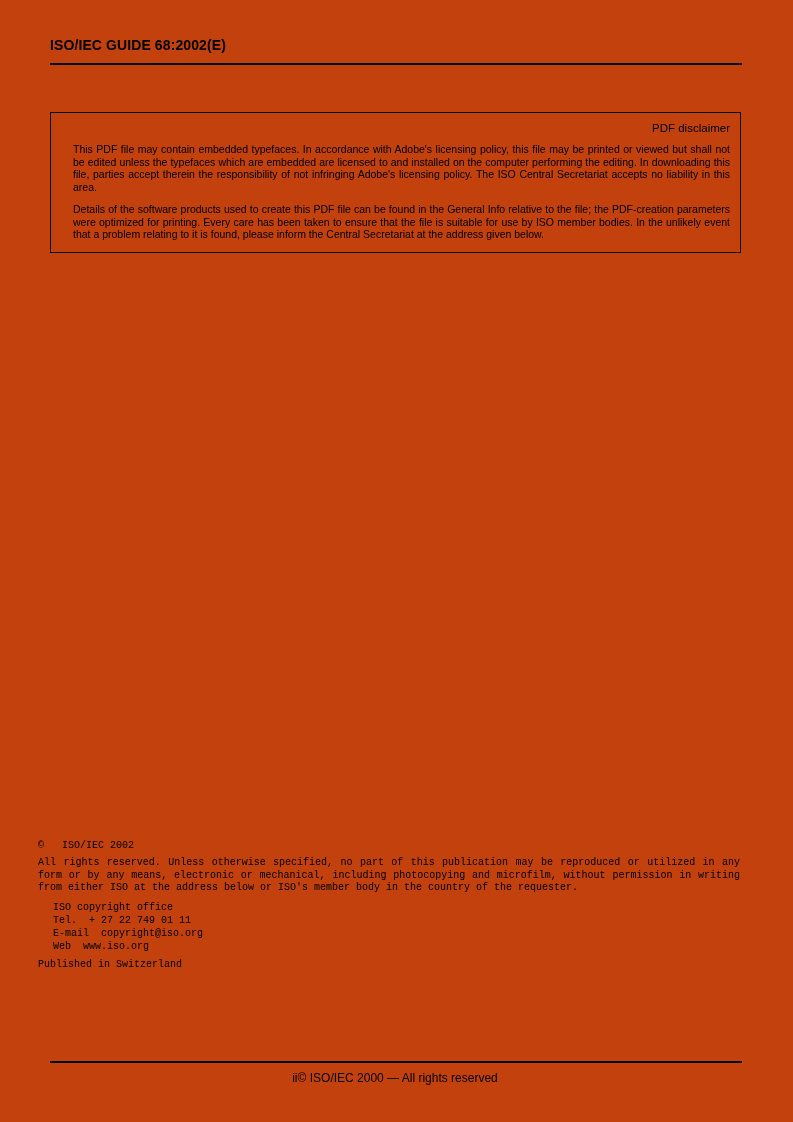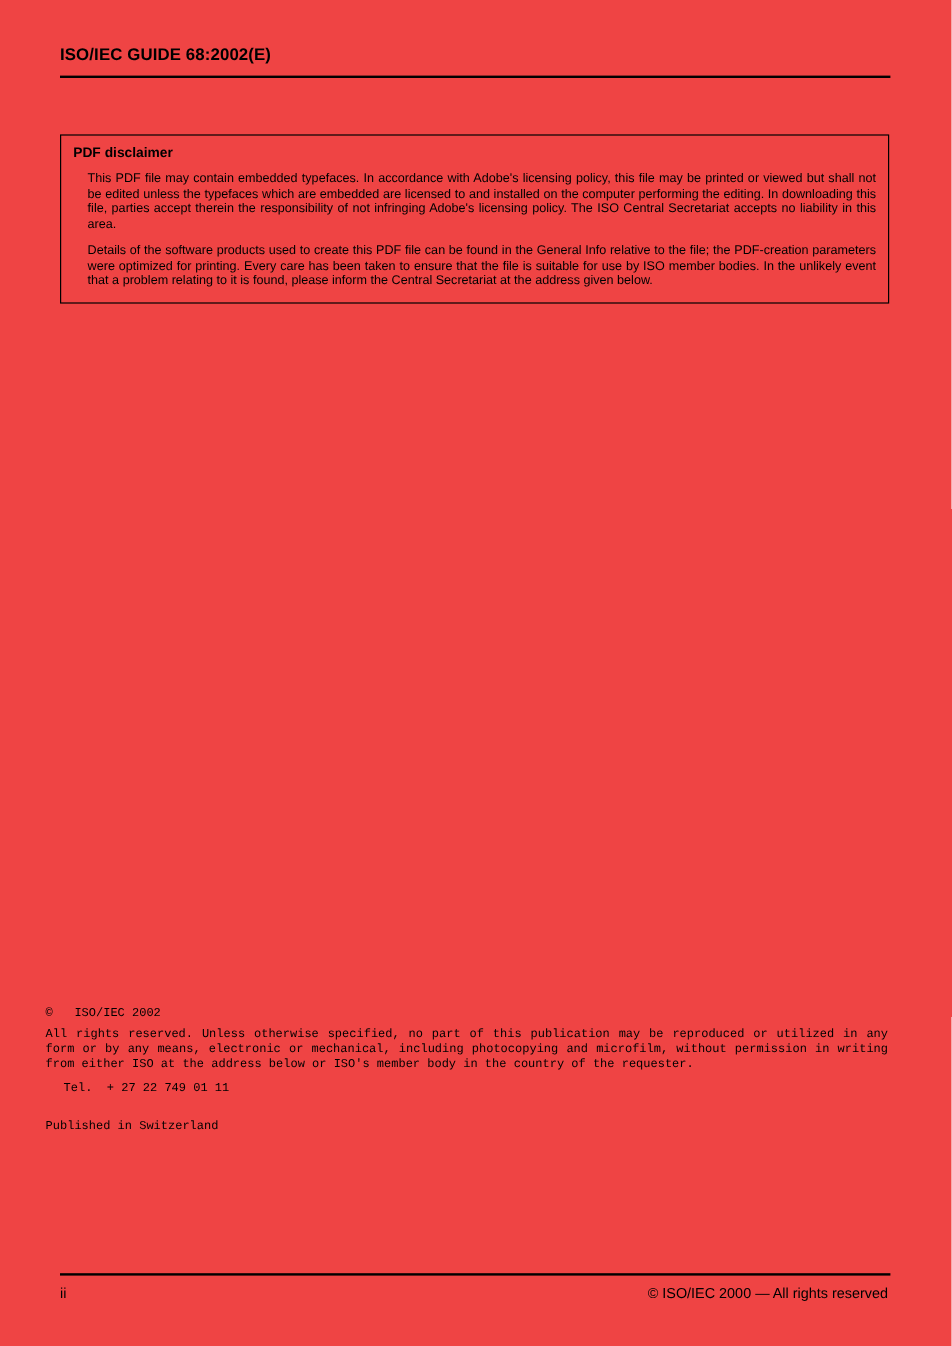--- a/index.html
+++ b/index.html
@@ -4,21 +4,21 @@
 <style>
   html, body {
     margin: 0;
     padding: 0;
     background: #ffffff;
   }
   .page {
     position: relative;
     width: 793px;
     height: 1122px;
-    background: #ef4444;
+    background: #c2410c;
     font-family: "Liberation Sans", "DejaVu Sans", sans-serif;
     color: #000000;
     overflow: hidden;
   }
 
   
   .header {
     position: absolute;
     left: 50px;
     right: 51px;
@@ -38,23 +38,23 @@
   
   .disclaimer-box {
     position: absolute;
     left: 50px;
     right: 52px;
     top: 112px;
     border: 1px solid #000;
     padding: 9px 10px 11px 10px;
   }
   .disclaimer-title {
-    text-align: left;
+    text-align: right;
     font-size: 11.5px;
-    font-weight: bold;
+    font-weight: normal;
     margin-bottom: 9px;
   }
   .disclaimer-para {
     font-size: 10.5px;
     line-height: 12.5px;
     text-align: justify;
     margin: 0 0 10px 12px;
   }
   .disclaimer-para:last-child { margin-bottom: 0; }
 
@@ -74,38 +74,38 @@
   .rights {
     margin: 0 0 6px 0;
     text-align: justify;
     line-height: 12.5px;
   }
   .address { margin-left: 15px; }
   .address-line {
     white-space: pre-wrap;
     line-height: 13px;
   }
-  .published { margin-top: 20px; }
+  .published { margin-top: 6px; }
 
   
   .footer-rule {
     position: absolute;
     left: 50px;
     right: 51px;
     top: 1061px;
     height: 0;
     border-bottom: 2px solid #000;
   }
   .footer {
     position: absolute;
     left: 50px;
     right: 53px;
     top: 1071px;
     display: flex;
-    justify-content: space-between;
+    justify-content: center;
     align-items: baseline;
     font-size: 12px;
   }
 </style>
 </head>
 <body>
 
 <div class="page">
 
   <div class="header">
@@ -116,21 +116,24 @@
   <div class="disclaimer-box">
     <div class="disclaimer-title">PDF disclaimer</div>
     <p class="disclaimer-para">This PDF file may contain embedded typefaces. In accordance with Adobe's licensing policy, this file may be printed or viewed but shall not be edited unless the typefaces which are embedded are licensed to and installed on the computer performing the editing. In downloading this file, parties accept therein the responsibility of not infringing Adobe's licensing policy. The ISO Central Secretariat accepts no liability in this area.</p>
     <p class="disclaimer-para">Details of the software products used to create this PDF file can be found in the General Info relative to the file; the PDF-creation parameters were optimized for printing. Every care has been taken to ensure that the file is suitable for use by ISO member bodies. In the unlikely event that a problem relating to it is found, please inform the Central Secretariat at the address given below.</p>
   </div>
 
   <div class="copyright">
     <div class="copyright-notice">©   ISO/IEC 2002</div>
     <p class="rights">All rights reserved. Unless otherwise specified, no part of this publication may be reproduced or utilized in any form or by any means, electronic or mechanical, including photocopying and microfilm, without permission in writing from either ISO at the address below or ISO's member body in the country of the requester.</p>
     <div class="address">
+      <div class="address-line">ISO copyright office</div>
       <div class="address-line">Tel.  + 27 22 749 01 11</div>
+      <div class="address-line">E-mail  copyright@iso.org</div>
+      <div class="address-line">Web  www.iso.org</div>
     </div>
     <div class="published">Published in Switzerland</div>
   </div>
 
   <div class="footer-rule"></div>
   <div class="footer">
     <span>ii</span>
     <span>© ISO/IEC 2000 — All rights reserved</span>
   </div>
 

